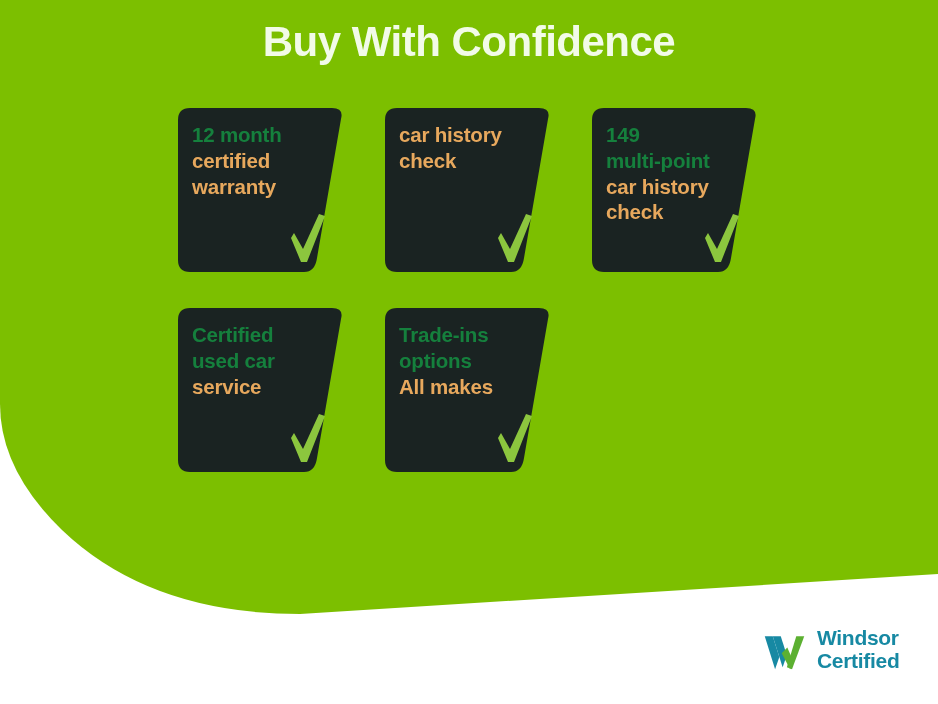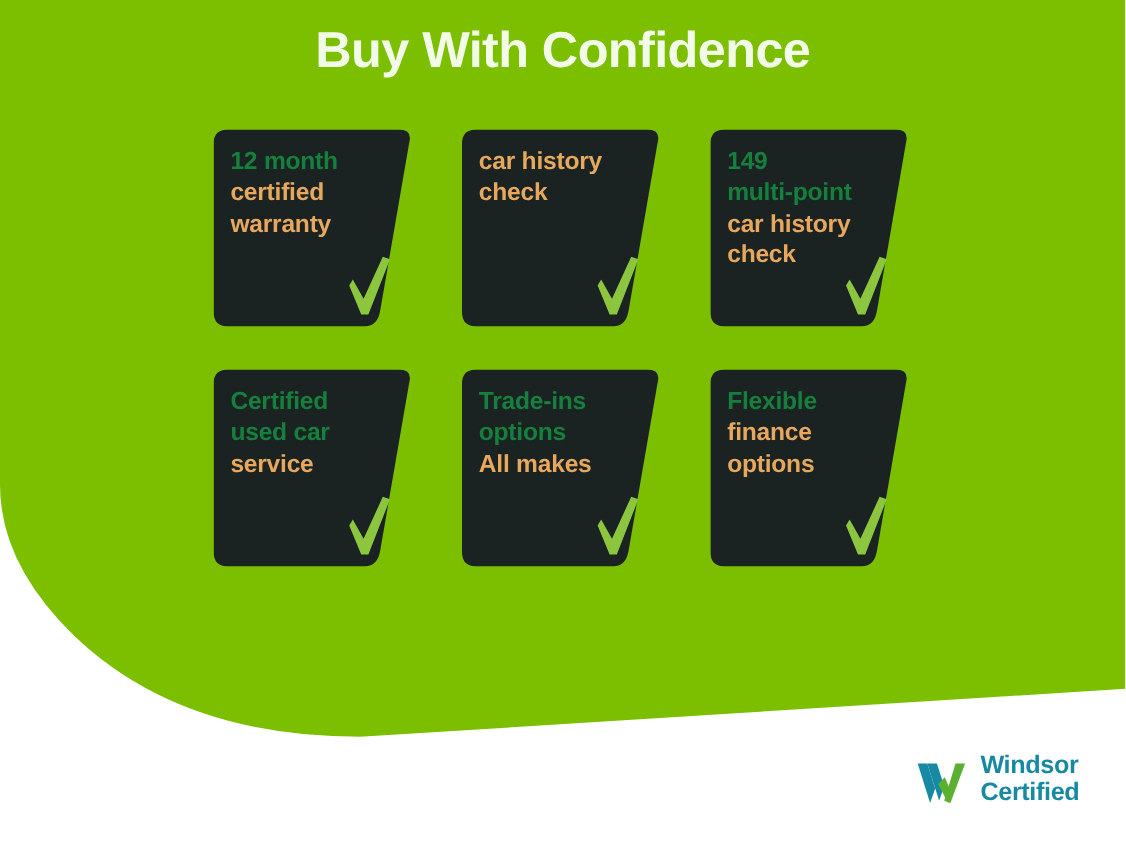--- a/index.html
+++ b/index.html
@@ -166,33 +166,20 @@
         </svg>
         <div class="card-body">
           <span class="ln-white">Trade-ins</span>
           <span class="ln-white">options</span>
           <span class="ln-amber">All makes</span>
         </div>
         <svg class="tick" viewBox="0 0 40 52" aria-hidden="true">
           <path d="M3,26 L6,21 L15,37 L31,2 L37,4 L19,50 L13,50 Z" fill="#8cc63e"></path>
         </svg>
       </div>
-      <div class="card">
-        <svg class="card-bg" viewBox="0 0 166 164" preserveAspectRatio="none" aria-hidden="true">
-          <path d="M12,0 H154 Q166,0 163,11 L139,150 Q137,164 126,164 H12 Q0,164 0,152 V12 Q0,0 12,0 Z" fill="#1a2322"></path>
-        </svg>
-        <div class="card-body">
-          <span class="ln-white">Flexible</span>
-          <span class="ln-amber">finance</span>
-          <span class="ln-amber">options</span>
-        </div>
-        <svg class="tick" viewBox="0 0 40 52" aria-hidden="true">
-          <path d="M3,26 L6,21 L15,37 L31,2 L37,4 L19,50 L13,50 Z" fill="#8cc63e"></path>
-        </svg>
-      </div>
     </div>
 
   <div class="logo">
     <svg class="logo-mark" viewBox="0 0 100 100" aria-hidden="true">
       <path d="M8,22 L25,22 L39,66 L30,92 L8,22 Z" fill="#1789a3"></path>
       <path d="M25,22 L42,22 L55,62 L46,88 L25,22 Z" fill="#1789a3"></path>
       <path d="M44,58 L56,46 L70,78 L62,92 L44,58 Z" fill="#5cb031"></path>
       <path d="M92,22 L75,22 L55,88 L66,92 L92,22 Z" fill="#5cb031"></path>
     </svg>
     <div class="logo-text">

